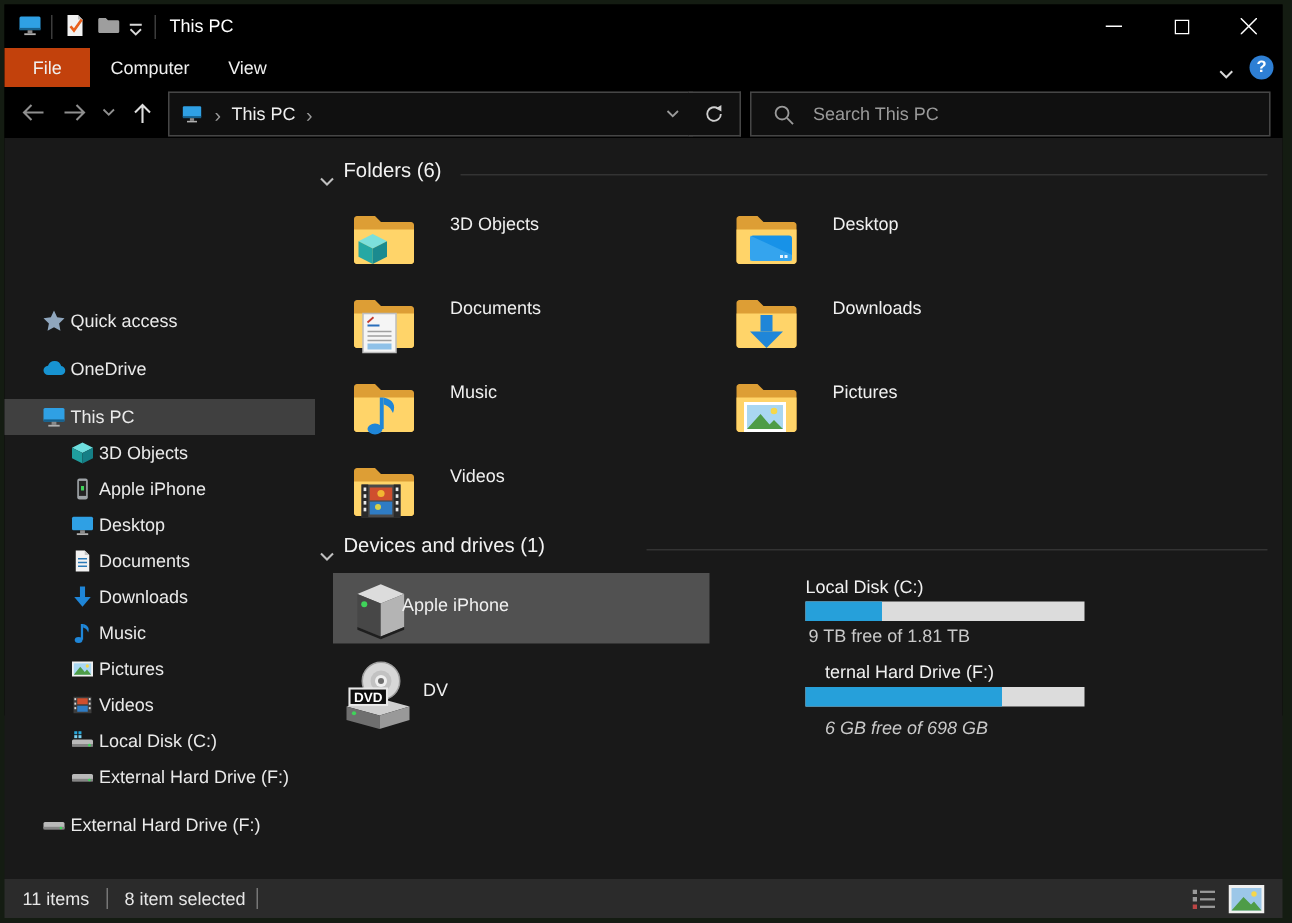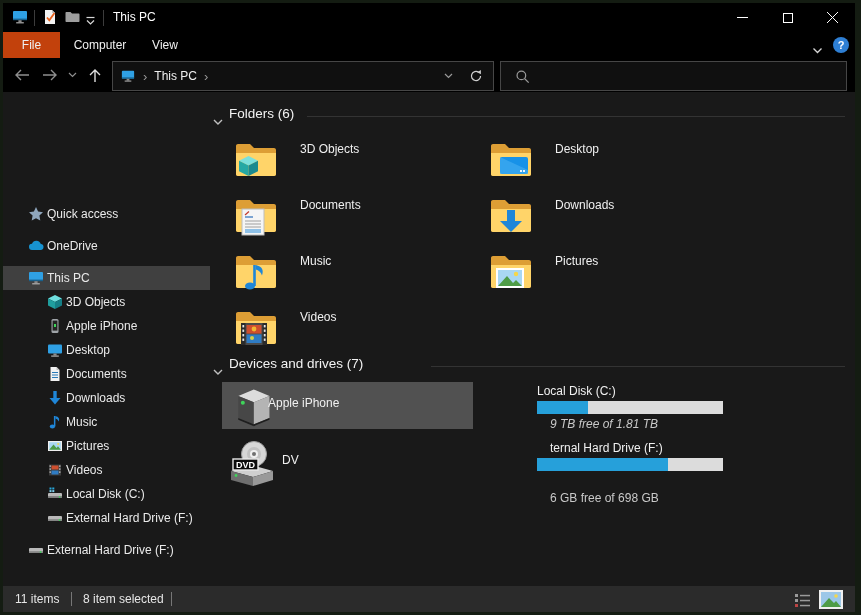--- a/index.html
+++ b/index.html
@@ -174,20 +174,21 @@
           <polygon points="13.6,1.2 13.6,6 9.4,3.8" fill="#cfcfcf"></polygon>
         </svg>
     </div>
     <div id="searchbox" class="abs">
       <span style="margin:0 10px 0 14px;display:flex;">
         <svg width="15" height="15" viewBox="0 0 16 16">
             <circle cx="6.8" cy="6.8" r="4.6" stroke="#9a9a9a" stroke-width="1.3" fill="none"></circle>
             <path d="M10.4 10.4l4.2 4.2" stroke="#9a9a9a" stroke-width="1.3"></path>
           </svg>
       </span>
+      <input type="text" placeholder="Search This PC" style="">
     </div>
   </div>
 
   <div id="content" class="abs">
 
     <div class="abs side-item lvl0" style="top:110px;">
       <span class="ic"><svg width="16" height="16" viewBox="0 0 16 16">
             <path d="M8 1l2.1 4.5 4.9.7-3.6 3.4.9 4.9L8 12.2 3.7 14.5l.9-4.9L1 6.2l4.9-.7z" fill="#8fa6bd"></path>
           </svg></span>
       <span class="lbl">Quick access</span>
@@ -426,41 +427,41 @@
           </g>
       </svg>
       <span class="abs tile-label" style="left:68px;top:7px;">Videos</span>
     </div>
 
     <span class="abs" style="left:210px;top:270px;">
       <svg width="10" height="7" viewBox="0 0 10 7">
           <path class="chev" d="M1 1l4 4 4-4"></path>
         </svg>
     </span>
-    <span class="abs sec-head" style="left:226px;top:264px;">Devices and drives (7)</span>
+    <span class="abs sec-head" style="left:226px;top:264px;">Devices and drives (1)</span>
     <span class="abs sec-line" style="left:428px;top:274px;width:414px;"></span>
 
     <div class="abs" style="left:219px;top:290px;width:251px;height:47px;background:#515151;">
       <svg class="abs" style="left:8px;top:2px;" width="44" height="44" viewBox="0 0 48 48">
         <polygon points="9,13 26,6 43,13 26,20" fill="#dcdcdc"></polygon>
         <polygon points="9,13 26,20 26,44 9,37" fill="#474747"></polygon>
         <polygon points="43,13 26,20 26,44 43,37" fill="#b4b4b4"></polygon>
         <polygon points="9,37 26,44 26,46 9,39" fill="#1e1e1e"></polygon>
         <polygon points="43,37 26,44 26,46 43,39" fill="#1e1e1e"></polygon>
         <circle cx="14" cy="20.5" r="2.2" fill="#3fd45a"></circle>
       </svg>
       <span class="abs tile-label" style="left:46px;top:14px;">Apple iPhone</span>
     </div>
 
     <div class="abs" style="left:484px;top:290px;width:251px;height:47px;">
       <span class="abs tile-label" style="left:50px;top:2px;">Local Disk (C:)</span>
       <div class="abs bar" style="left:50px;top:19px;width:186px;">
         <div class="fill" style="width:51px;"></div>
       </div>
-      <span class="abs free-text" style="left:63px;top:35px;font-style:italic;">9 TB free of 1.81 TB</span>
+      <span class="abs free-text" style="left:52px;top:35px;">9 TB free of 1.81 TB</span>
     </div>
 
     <div class="abs" style="left:219px;top:347px;width:251px;height:48px;">
       <svg class="abs" style="left:5px;top:0;" width="48" height="48" viewBox="0 0 48 48">
         <circle cx="27" cy="15" r="12.5" fill="#d7d7d7" stroke="#9f9f9f"></circle>
         <circle cx="27" cy="15" r="7" fill="#c2c2c2"></circle>
         <circle cx="27" cy="15" r="4" fill="#efefef"></circle>
         <circle cx="27" cy="15" r="2" fill="#6f6f6f"></circle>
         <polygon points="4,32 24,26 46,32 26,38" fill="#cfcfcf"></polygon>
         <polygon points="4,32 26,38 26,47 4,41" fill="#6f6f6f"></polygon>
@@ -470,21 +471,21 @@
         <text x="18.5" y="29" font-size="9" font-weight="bold" fill="#fff" text-anchor="middle" font-family="Liberation Sans, sans-serif">DVD</text>
       </svg>
       <span class="abs tile-label" style="left:60px;top:14px;">DV</span>
     </div>
 
     <div class="abs" style="left:484px;top:347px;width:251px;height:48px;">
       <span class="abs tile-label" style="left:63px;top:2px;">ternal Hard Drive (F:)</span>
       <div class="abs bar" style="left:50px;top:19px;width:186px;">
         <div class="fill" style="width:131px;"></div>
       </div>
-      <span class="abs free-text" style="left:63px;top:52px;">6 GB free of 698 GB</span>
+      <span class="abs free-text" style="left:63px;top:39px;font-style:italic;">6 GB free of 698 GB</span>
     </div>
   </div>
 
 
   <div id="statusbar" class="abs">
     <span class="abs st" style="left:12px;">11 items</span>
     <span class="abs st-sep" style="left:68px;"></span>
     <span class="abs st" style="left:80px;">8 item selected</span>
     <span class="abs st-sep" style="left:168px;"></span>
     <span class="abs" style="left:792px;top:7px;">

